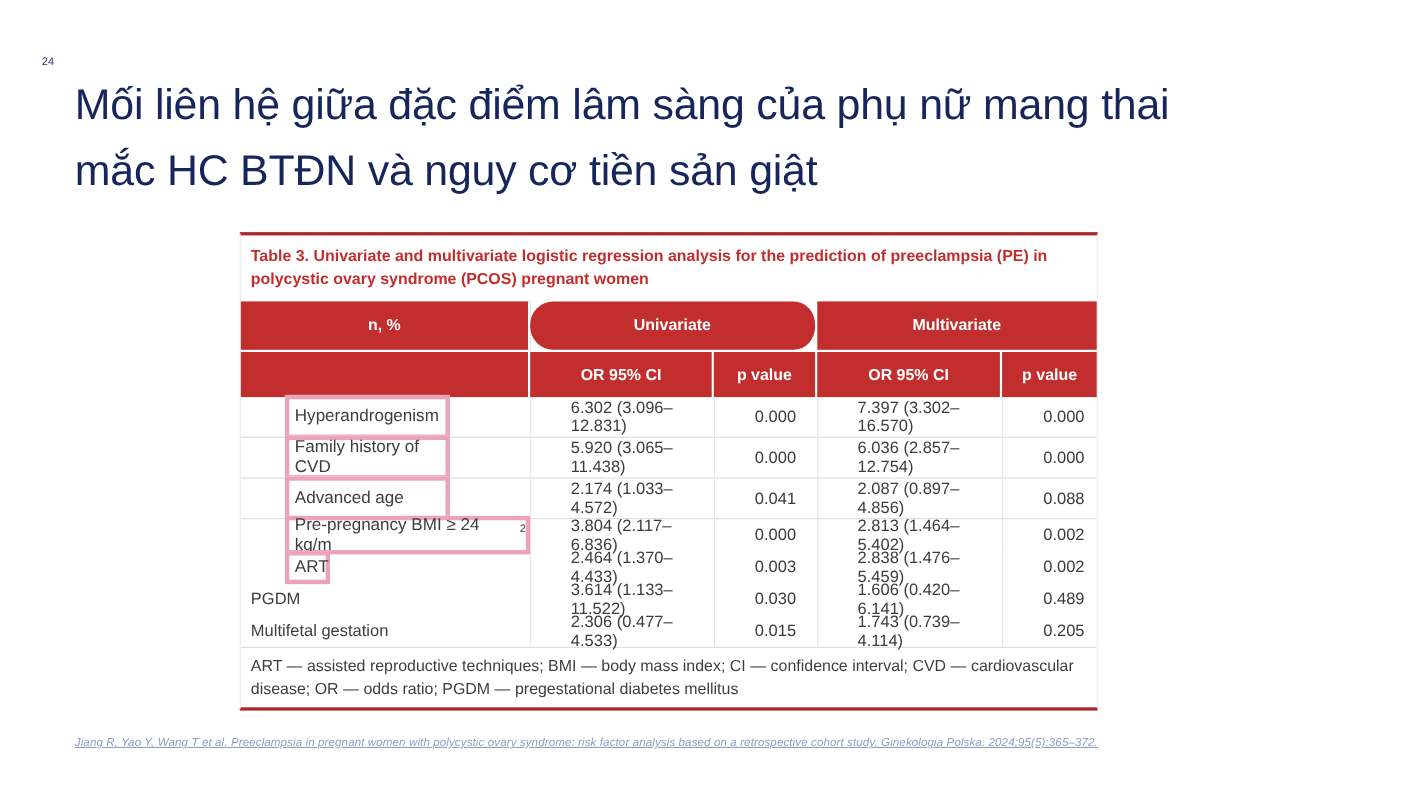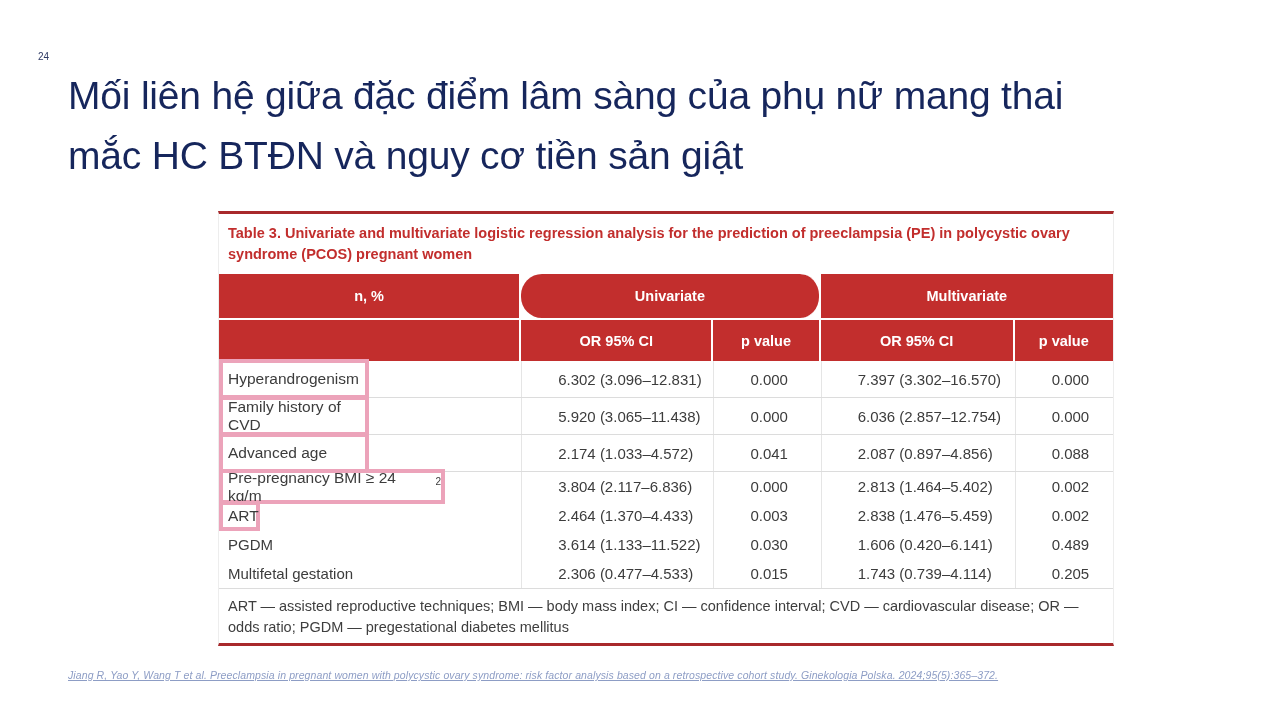--- a/index.html
+++ b/index.html
@@ -21,21 +21,21 @@
   .page-number{
     position:absolute;left:38px;top:31px;
     font-size:10px;color:#2F3A64;margin-top:20px;
   }
   .title{
     position:absolute;left:68px;top:66px;width:1170px;
     font-size:39px;font-weight:400;color:var(--title_navy);
     line-height:1.55;letter-spacing:-0.2px;
   }
   .table-wrap{
-    position:absolute;left:218px;top:211px;width:896px;
+    position:absolute;left:218px;top:211px;width:780px;
     background:#fff;
     border-top:3px solid var(--border_red);
     border-bottom:3px solid var(--border_red);
     border-left:1px solid #EDEDED;
     border-right:1px solid #EDEDED;
   }
   .caption{
     color:var(--accent_red);font-weight:bold;font-size:14.5px;
     line-height:1.42;padding:9px 30px 10px 9px;
   }
@@ -59,21 +59,21 @@
   .trow.sep{border-bottom:1px solid var(--grid_gray);}
   .r-tall{height:37px;}
   .r-short{height:29px;}
   .tbody{border-bottom:1px solid var(--grid_gray);}
   .label-cell{padding-left:9px;}
   .label-cell.boxed{padding-left:0;}
   .hl{
     display:inline-flex;align-items:center;
     border:4px solid var(--highlight_pink);
     background:#fff;padding-left:5px;position:relative;z-index:2;
-    font-size:15.5px;color:var(--text_gray);
+    font-size:15.5px;color:var(--text_gray);margin-left:40px;
   }
   .hl-a{width:150px;height:40px;}
   .hl-b{width:226px;height:35px;}
   .hl-c{width:41px;height:30px;}
   .bmi-sup{font-size:10px;margin-left:2px;transform:translateY(-5px);}
   .footnote{
     padding:7px 10px 6px 9px;font-size:14.5px;color:#3E3E3E;line-height:1.42;
   }
   .citation{
     position:absolute;left:68px;top:669px;width:1150px;

